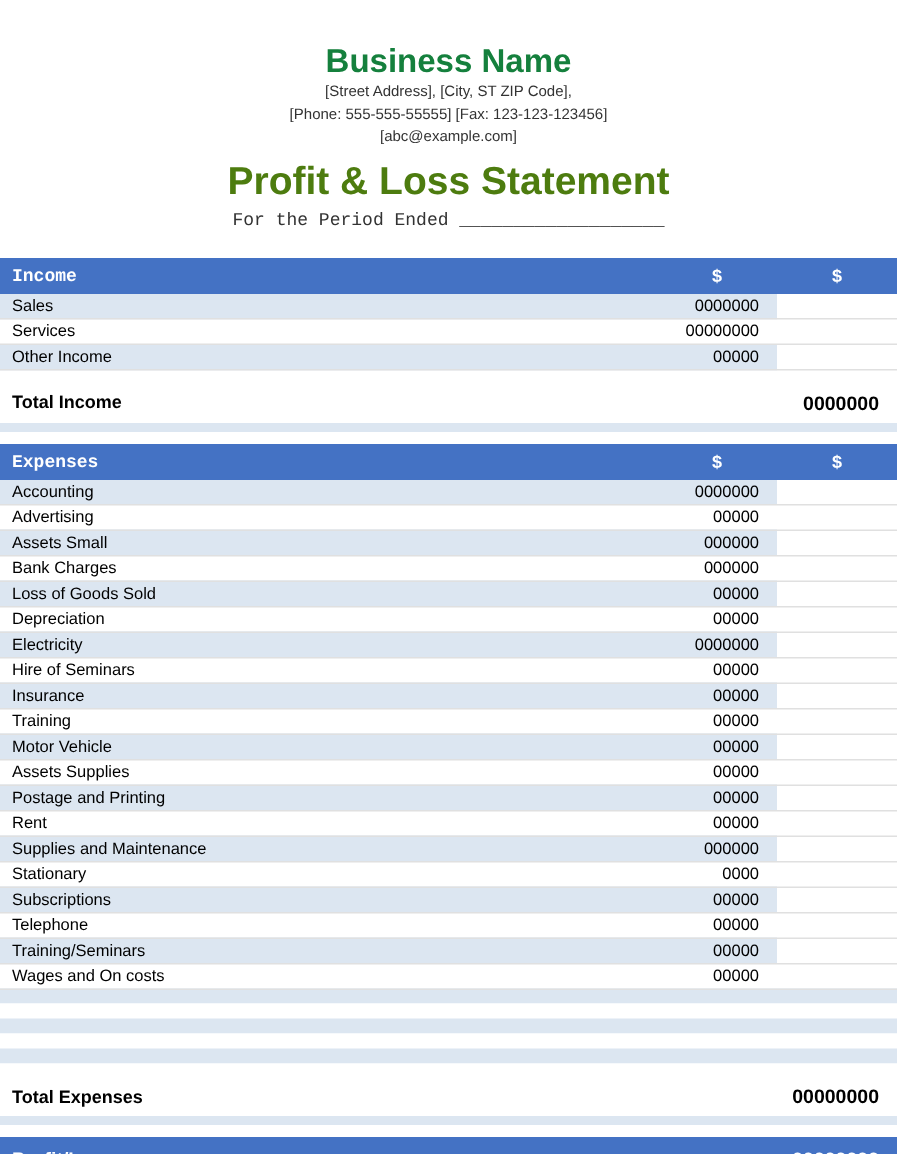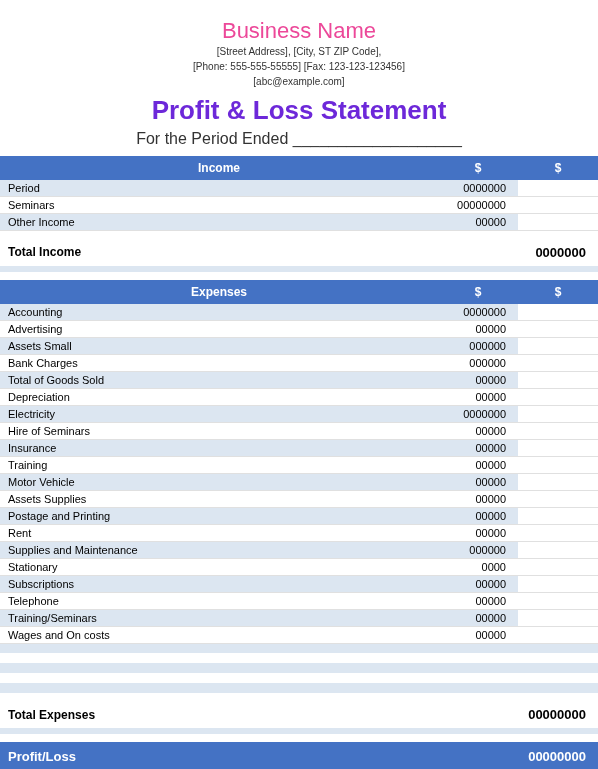--- a/index.html
+++ b/index.html
@@ -10,52 +10,56 @@
       font-family: Arial, sans-serif;
       font-size: 11px;
       color: #000;
     }
     .header {
       text-align: center;
       padding: 18px 20px 8px;
     }
     .business-name {
       font-size: 22px;
-      font-weight: normal;
-      color: #ec4899;
+      font-weight: bold;
+      color: #15803d;
+      margin-top: 10px;
     }
     .address-line {
       font-size: 10px;
       color: #333;
       line-height: 1.5;
     }
     .report-title {
       font-size: 26px;
       font-weight: bold;
-      color: #6d28d9;
+      color: #4d7c0f;
       margin-top: 6px;
     }
     .period-line {
-      font-size: 16px;
+      font-size: 12px;
       color: #333;
       margin-top: 4px;
+      margin-bottom: 10px;
+      font-family: Liberation Mono, monospace;
     }
     table {
       width: 100%;
       border-collapse: collapse;
     }
     .section-header td {
       background-color: #4472c4;
       color: #ffffff;
       font-weight: bold;
       padding: 5px 8px;
       font-size: 12px;
     }
     .section-header .col-label {
-      text-align: center;
+      text-align: left;
+      font-family: Liberation Mono, monospace;
     }
     .col-dollar {
       text-align: center;
       width: 80px;
       background-color: #4472c4;
       color: #fff;
     }
     .data-row td {
       padding: 2px 8px;
       border-bottom: 1px solid #e0e0e0;
@@ -132,26 +136,26 @@
 <table>
   <tbody>
 
     <tr class="section-header">
       <td class="col-label">Income</td>
       <td class="col-dollar">$</td>
       <td class="col-dollar">$</td>
     </tr>
 
     <tr class="data-row">
-      <td>Period</td>
+      <td>Sales</td>
       <td class="value">0000000</td>
       <td class="empty-value"></td>
     </tr>
     <tr class="data-row">
-      <td>Seminars</td>
+      <td>Services</td>
       <td class="value">00000000</td>
       <td class="empty-value"></td>
     </tr>
     <tr class="data-row">
       <td>Other Income</td>
       <td class="value">00000</td>
       <td class="empty-value"></td>
     </tr>
 
     <tr class="spacer-row">
@@ -197,21 +201,21 @@
       <td>Assets Small</td>
       <td class="value">000000</td>
       <td class="empty-value"></td>
     </tr>
     <tr class="data-row">
       <td>Bank Charges</td>
       <td class="value">000000</td>
       <td class="empty-value"></td>
     </tr>
     <tr class="data-row">
-      <td>Total of Goods Sold</td>
+      <td>Loss of Goods Sold</td>
       <td class="value">00000</td>
       <td class="empty-value"></td>
     </tr>
     <tr class="data-row">
       <td>Depreciation</td>
       <td class="value">00000</td>
       <td class="empty-value"></td>
     </tr>
     <tr class="data-row">
       <td>Electricity</td>

